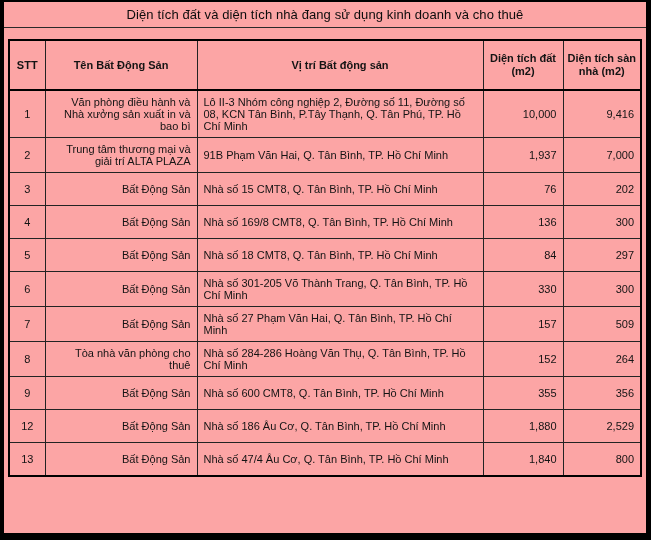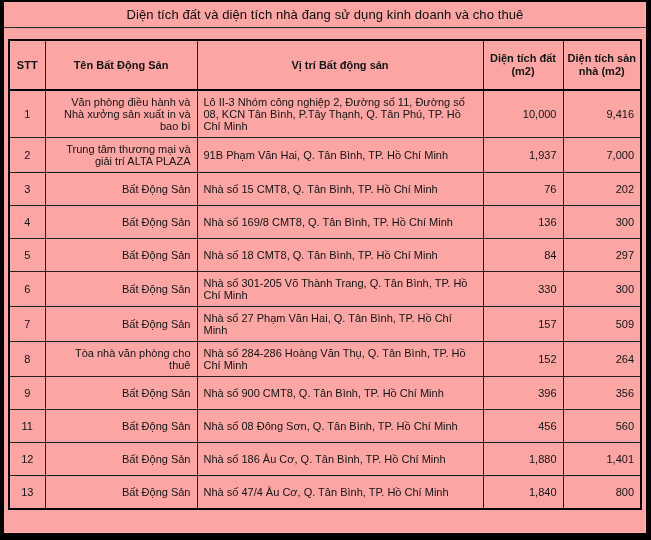--- a/index.html
+++ b/index.html
@@ -135,37 +135,30 @@
         <tr>
           <td class="cell-stt">8</td>
           <td class="cell-name">Tòa nhà văn phòng cho thuê</td>
           <td class="cell-location">Nhà số 284-286  Hoàng Văn Thụ, Q. Tân Bình,  TP. Hồ Chí Minh</td>
           <td class="cell-land">152</td>
           <td class="cell-floor">264</td>
         </tr>
         <tr>
           <td class="cell-stt">9</td>
           <td class="cell-name">Bất Động Sản</td>
-          <td class="cell-location">Nhà số 900 CMT8, Q. Tân Bình,  TP. Hồ Chí Minh</td>
-          <td class="cell-land">396</td>
+          <td class="cell-location">Nhà số 600 CMT8, Q. Tân Bình,  TP. Hồ Chí Minh</td>
+          <td class="cell-land">355</td>
           <td class="cell-floor">356</td>
-        </tr>
-        <tr>
-          <td class="cell-stt">11</td>
-          <td class="cell-name">Bất Động Sản</td>
-          <td class="cell-location">Nhà số 08 Đông Sơn, Q. Tân Bình,  TP. Hồ Chí Minh</td>
-          <td class="cell-land">456</td>
-          <td class="cell-floor">560</td>
         </tr>
         <tr>
           <td class="cell-stt">12</td>
           <td class="cell-name">Bất Động Sản</td>
           <td class="cell-location">Nhà số 186 Âu Cơ, Q. Tân Bình,  TP. Hồ Chí Minh</td>
           <td class="cell-land">1,880</td>
-          <td class="cell-floor">1,401</td>
+          <td class="cell-floor">2,529</td>
         </tr>
         <tr>
           <td class="cell-stt">13</td>
           <td class="cell-name">Bất Động Sản</td>
           <td class="cell-location">Nhà số 47/4 Âu Cơ, Q. Tân Bình,  TP. Hồ Chí Minh</td>
           <td class="cell-land">1,840</td>
           <td class="cell-floor">800</td>
         </tr>
       </tbody>
 

